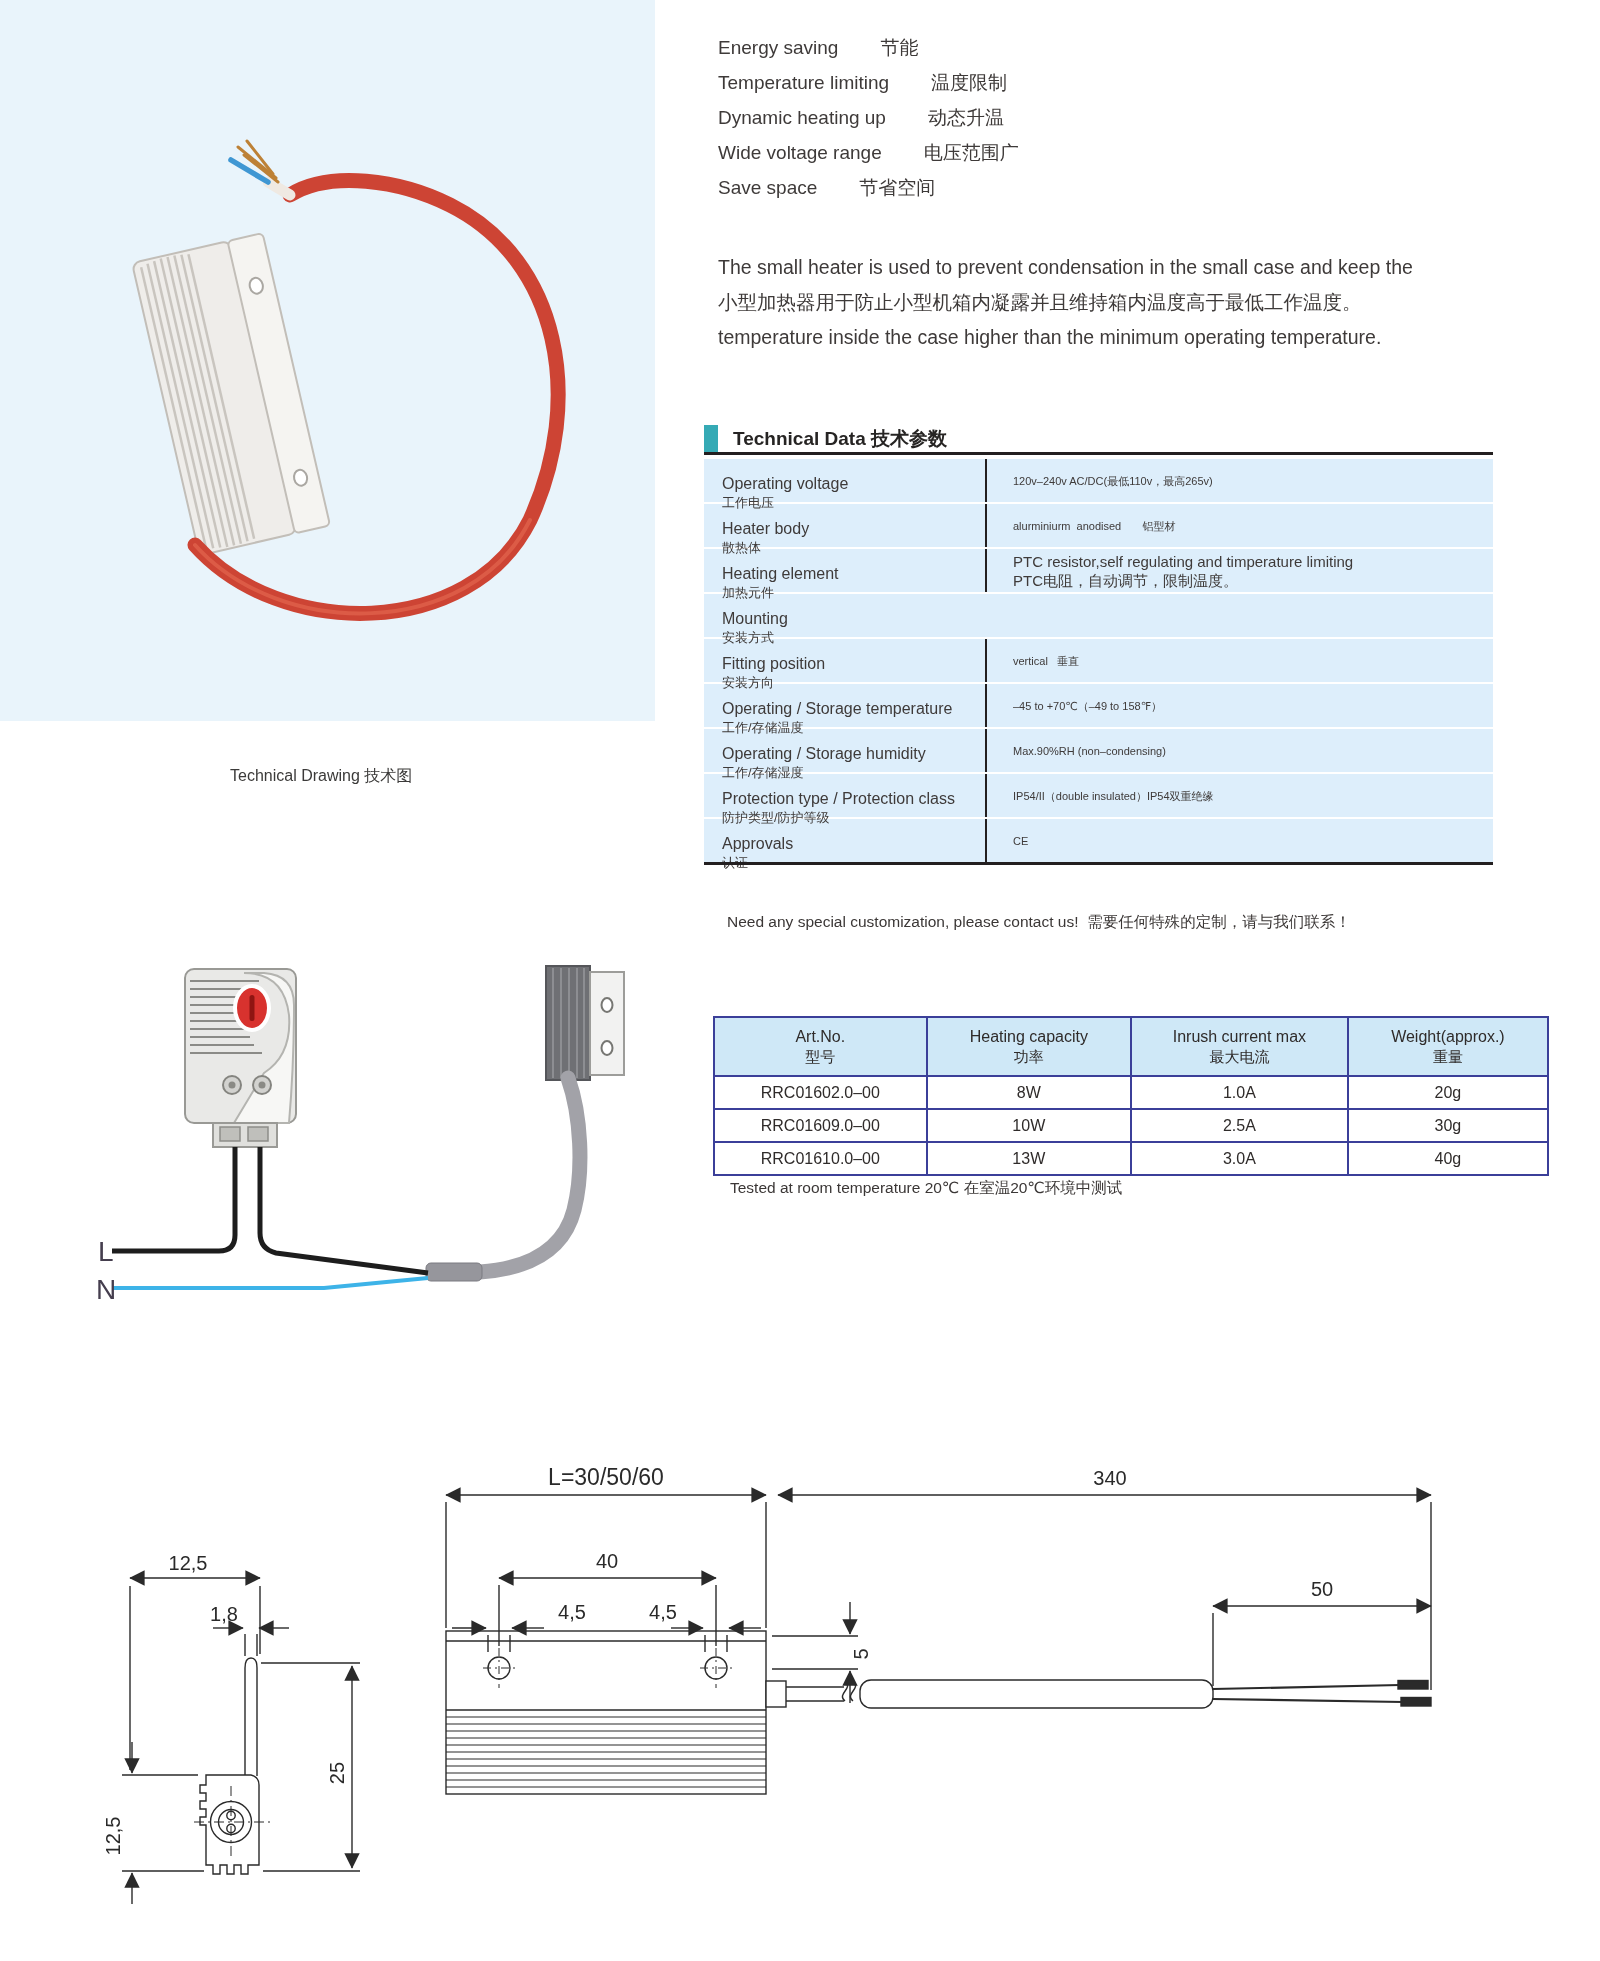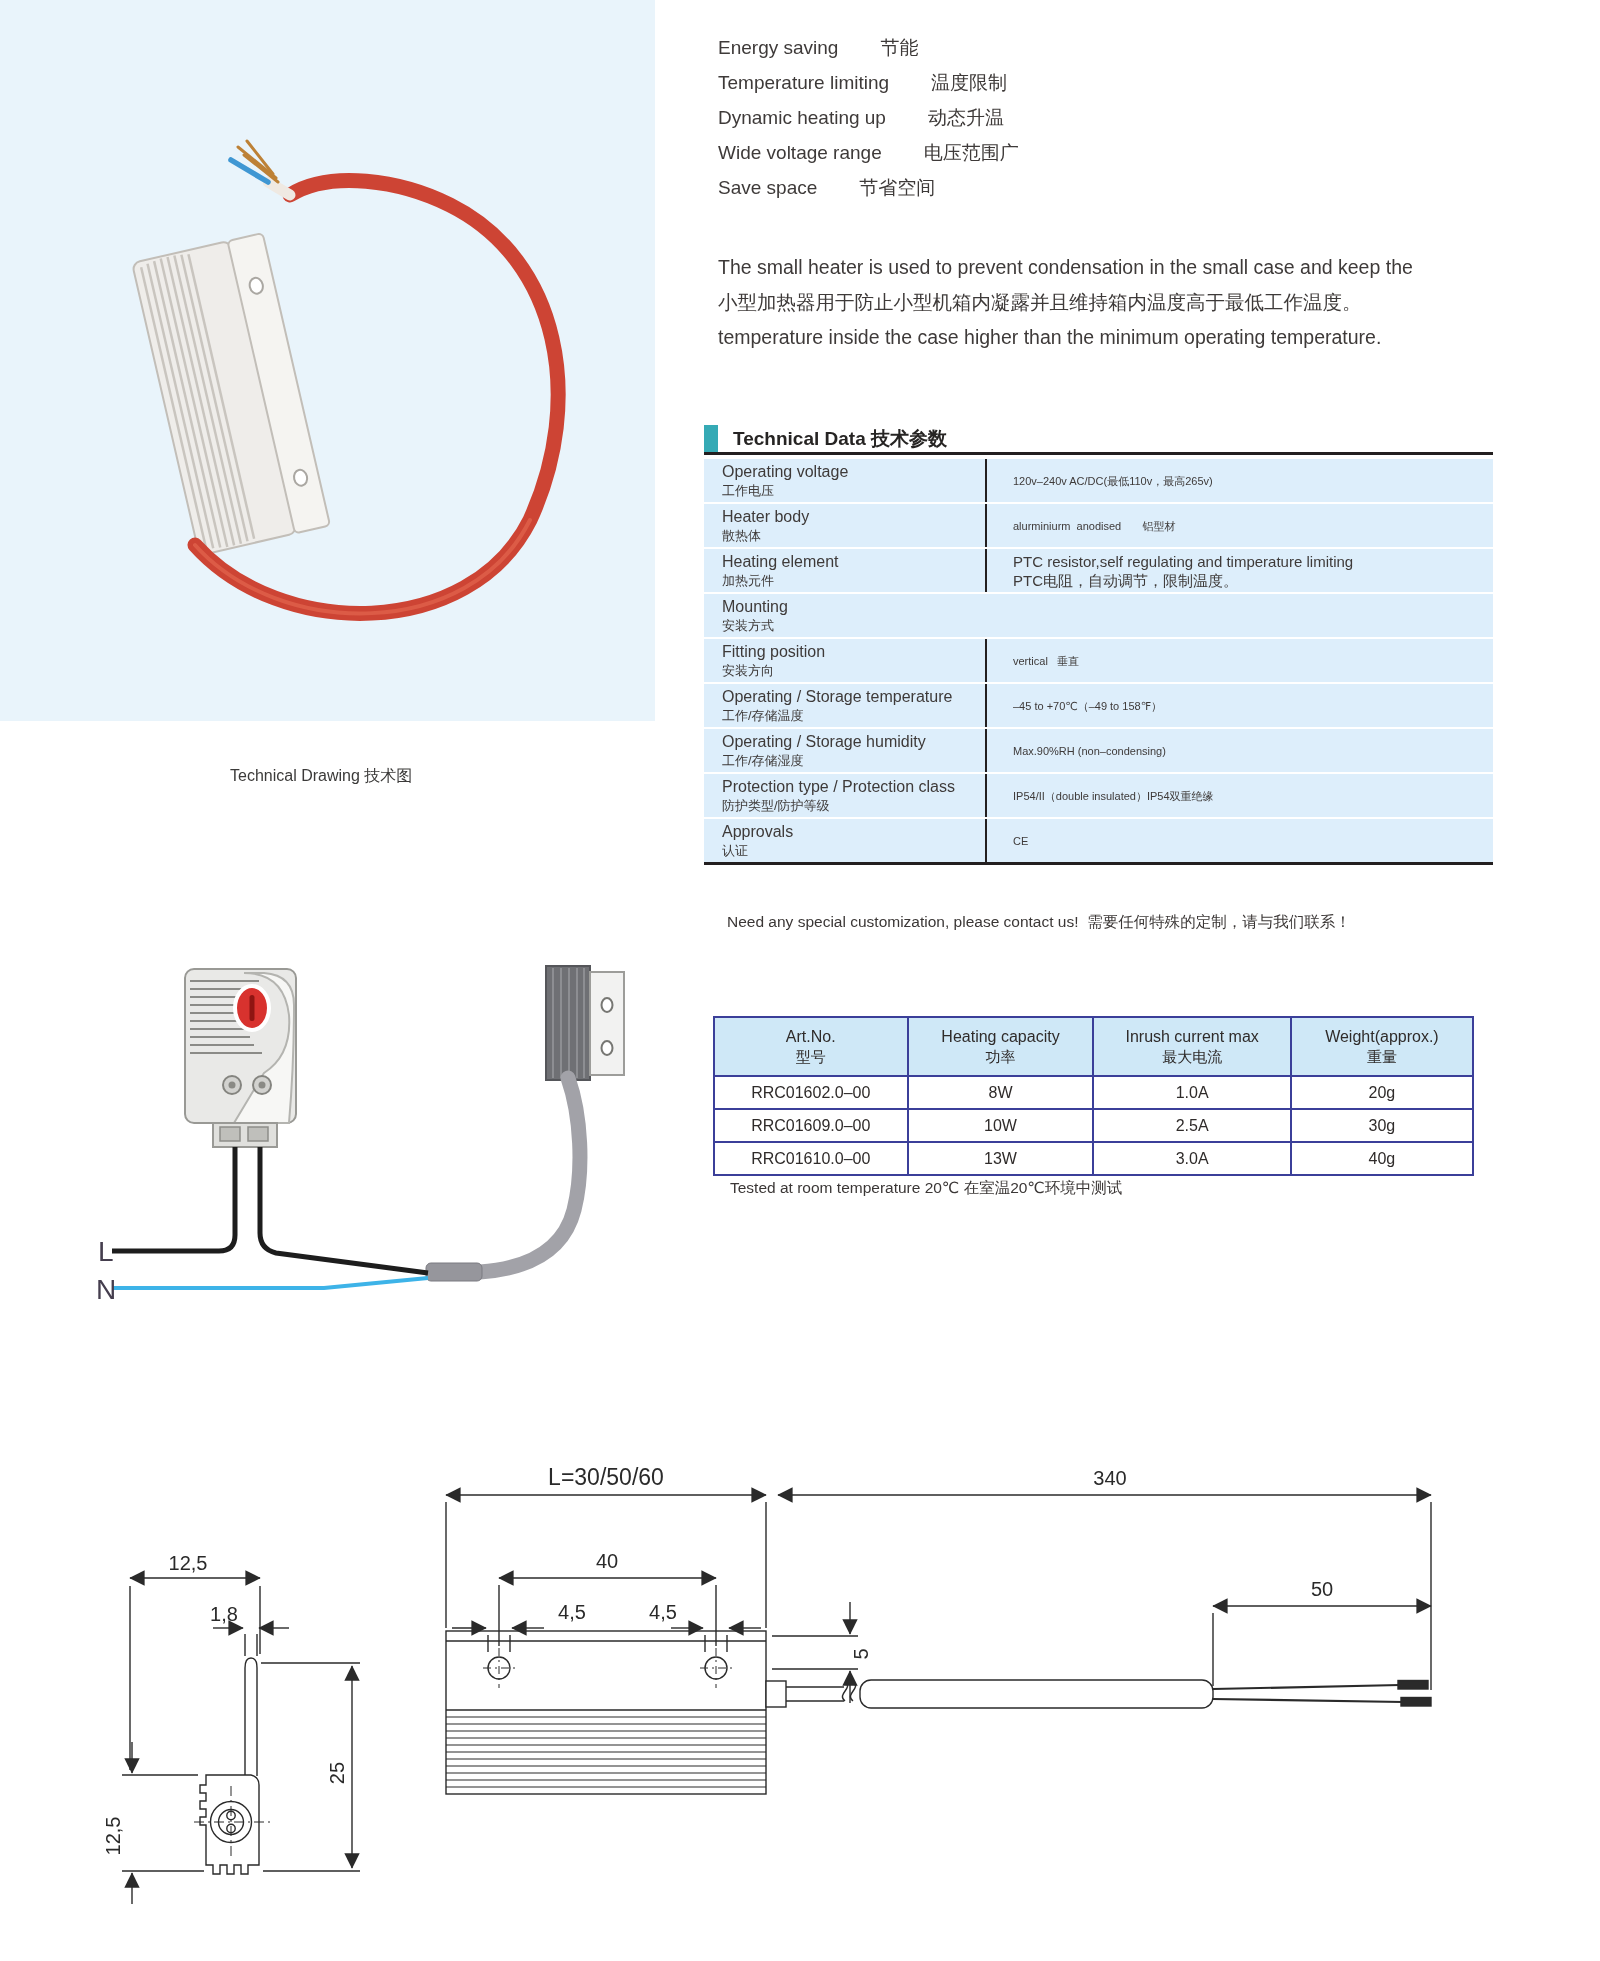--- a/index.html
+++ b/index.html
@@ -10,30 +10,30 @@
   .features{position:absolute;left:718px;top:30px;list-style:none;margin:0;padding:0;font-size:19px;}
   .features li{height:35px;line-height:35px;white-space:pre;}
   .features .zh{margin-left:42px;}
   .desc{position:absolute;left:718px;top:250px;font-size:19.5px;line-height:35px;width:800px;}
   .tech-header{position:absolute;left:704px;top:424px;height:28px;display:flex;align-items:flex-end;}
   .marker{display:inline-block;width:14px;height:27px;background:var(--teal,#35aab5);margin-right:15px;}
   .tech-title{font-size:19px;font-weight:600;color:#262423;}
   .rule{position:absolute;background:#231f20;}
   .tech-table{position:absolute;left:704px;top:459px;width:789px;}
   .trow{display:flex;background:var(--row,#ddeefb);margin-bottom:2px;height:43px;}
-  .tparam{width:281px;box-sizing:border-box;padding:3px 6px 0 18px;}
+  .tparam{width:281px;box-sizing:border-box;padding:15px 6px 0 18px;}
   .tparam .en{font-size:16px;line-height:19px;}
   .tparam .zh{font-size:13px;line-height:19px;}
   .tval{flex:1;border-left:2px solid #231f20;box-sizing:border-box;padding-left:26px;
         display:flex;flex-direction:column;justify-content:center;font-size:11px;line-height:20px;}
   .tval div{white-space:pre-wrap;}
   .tval div:empty{display:none;}
   .tech-note{position:absolute;left:727px;top:912px;font-size:15.5px;white-space:pre-wrap;color:#3b3736;}
   .wiring{position:absolute;left:84px;top:945px;}
-  .art{position:absolute;left:713px;top:1016px;width:761px;border-collapse:collapse;table-layout:fixed;}
+  .art{position:absolute;left:713px;top:1016px;width:836px;border-collapse:collapse;table-layout:fixed;}
   .art th,.art td{border:2px solid var(--tableborder,#3b3f99);text-align:center;color:#2f2b2a;}
   .art th{background:var(--headerbg,#cfe8f7);height:55px;font-weight:normal;}
   .art th .en{font-size:16px;line-height:20px;}
   .art th .zh{font-size:15px;line-height:20px;}
   .art td{height:29px;font-size:16px;background:#fff;}
   .tested-note{position:absolute;left:730px;top:1178px;font-size:15.5px;color:#3b3736;white-space:pre-wrap;}
   .dims{position:absolute;left:100px;top:1440px;}
   svg text{font-family:"Liberation Sans","DejaVu Sans",sans-serif;}
 </style>
 </head>

